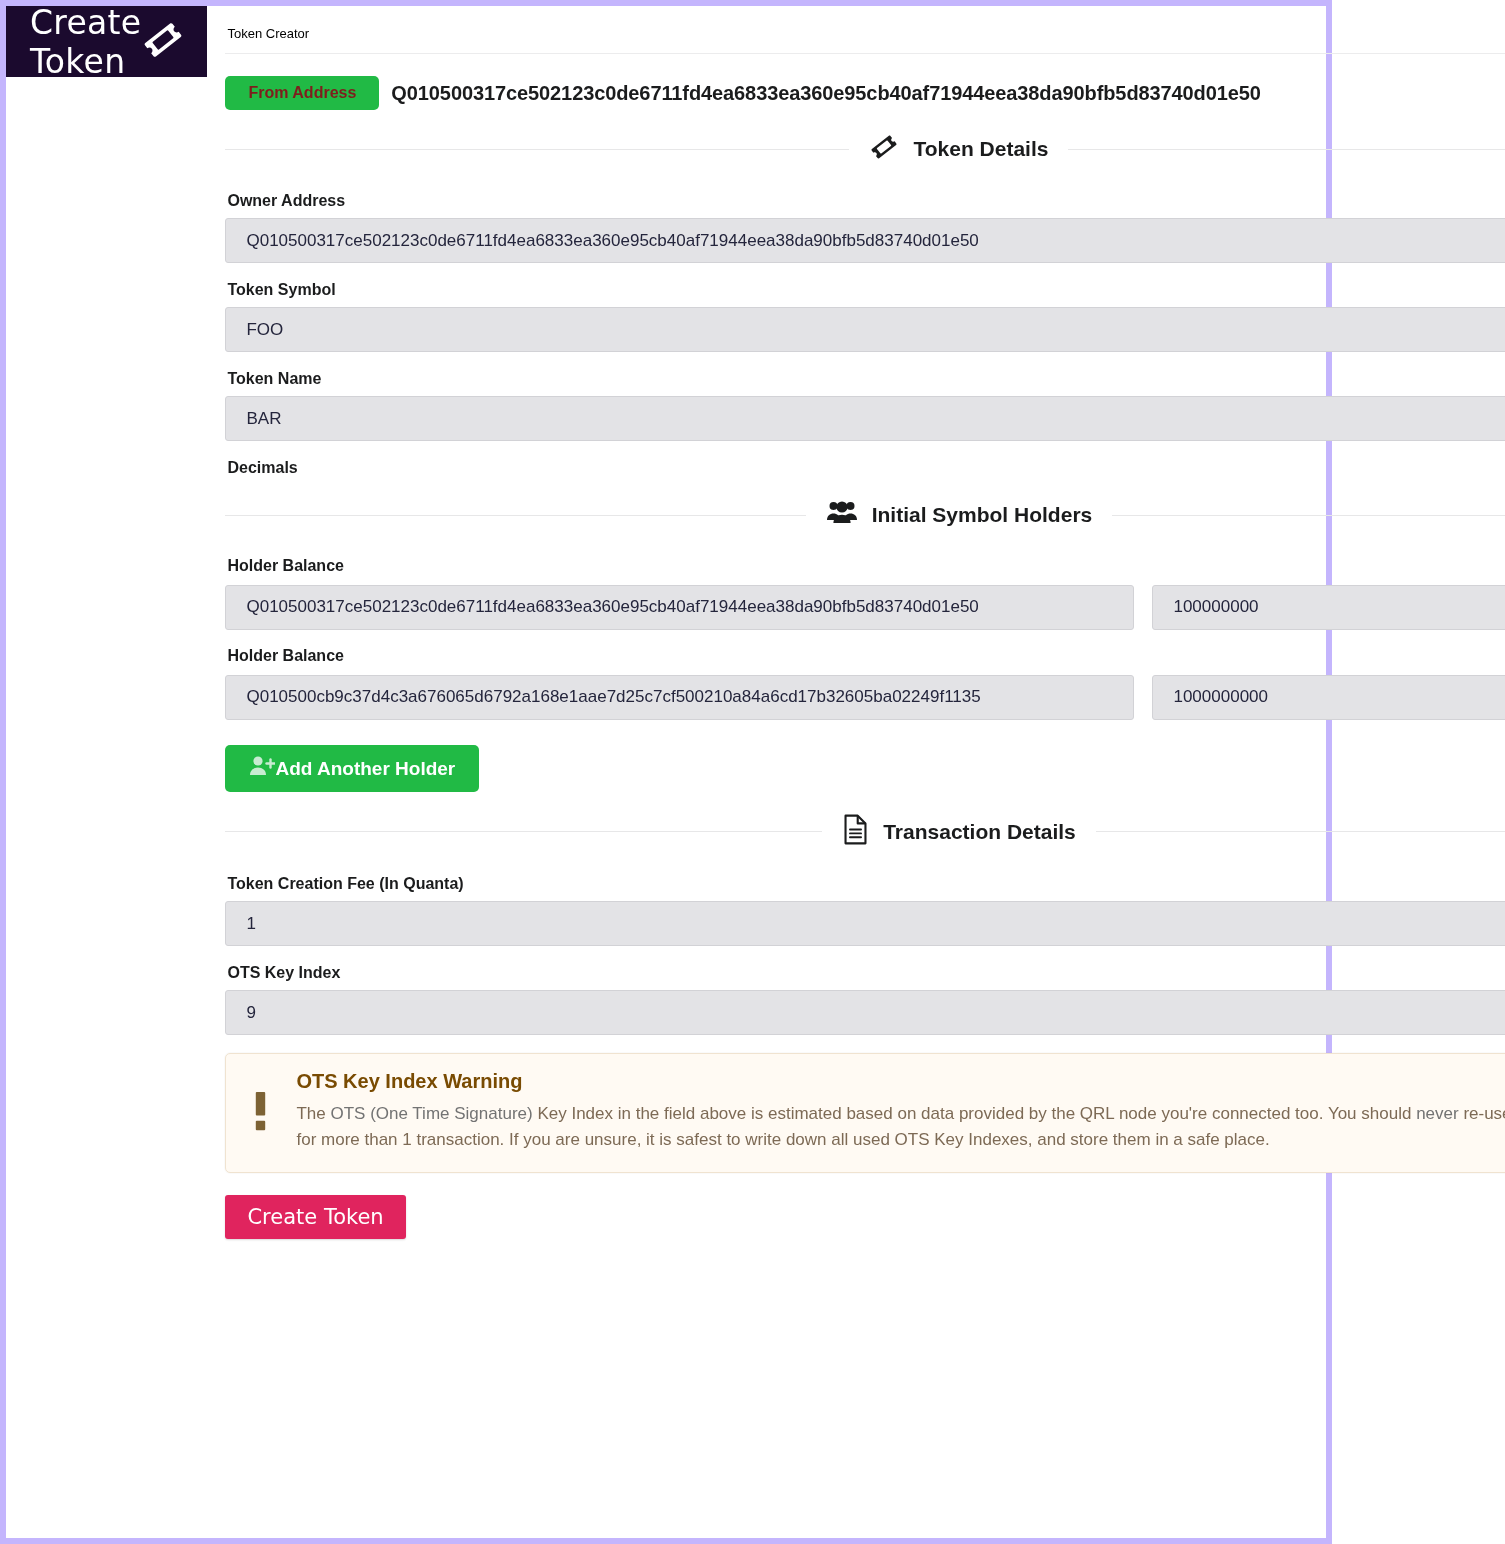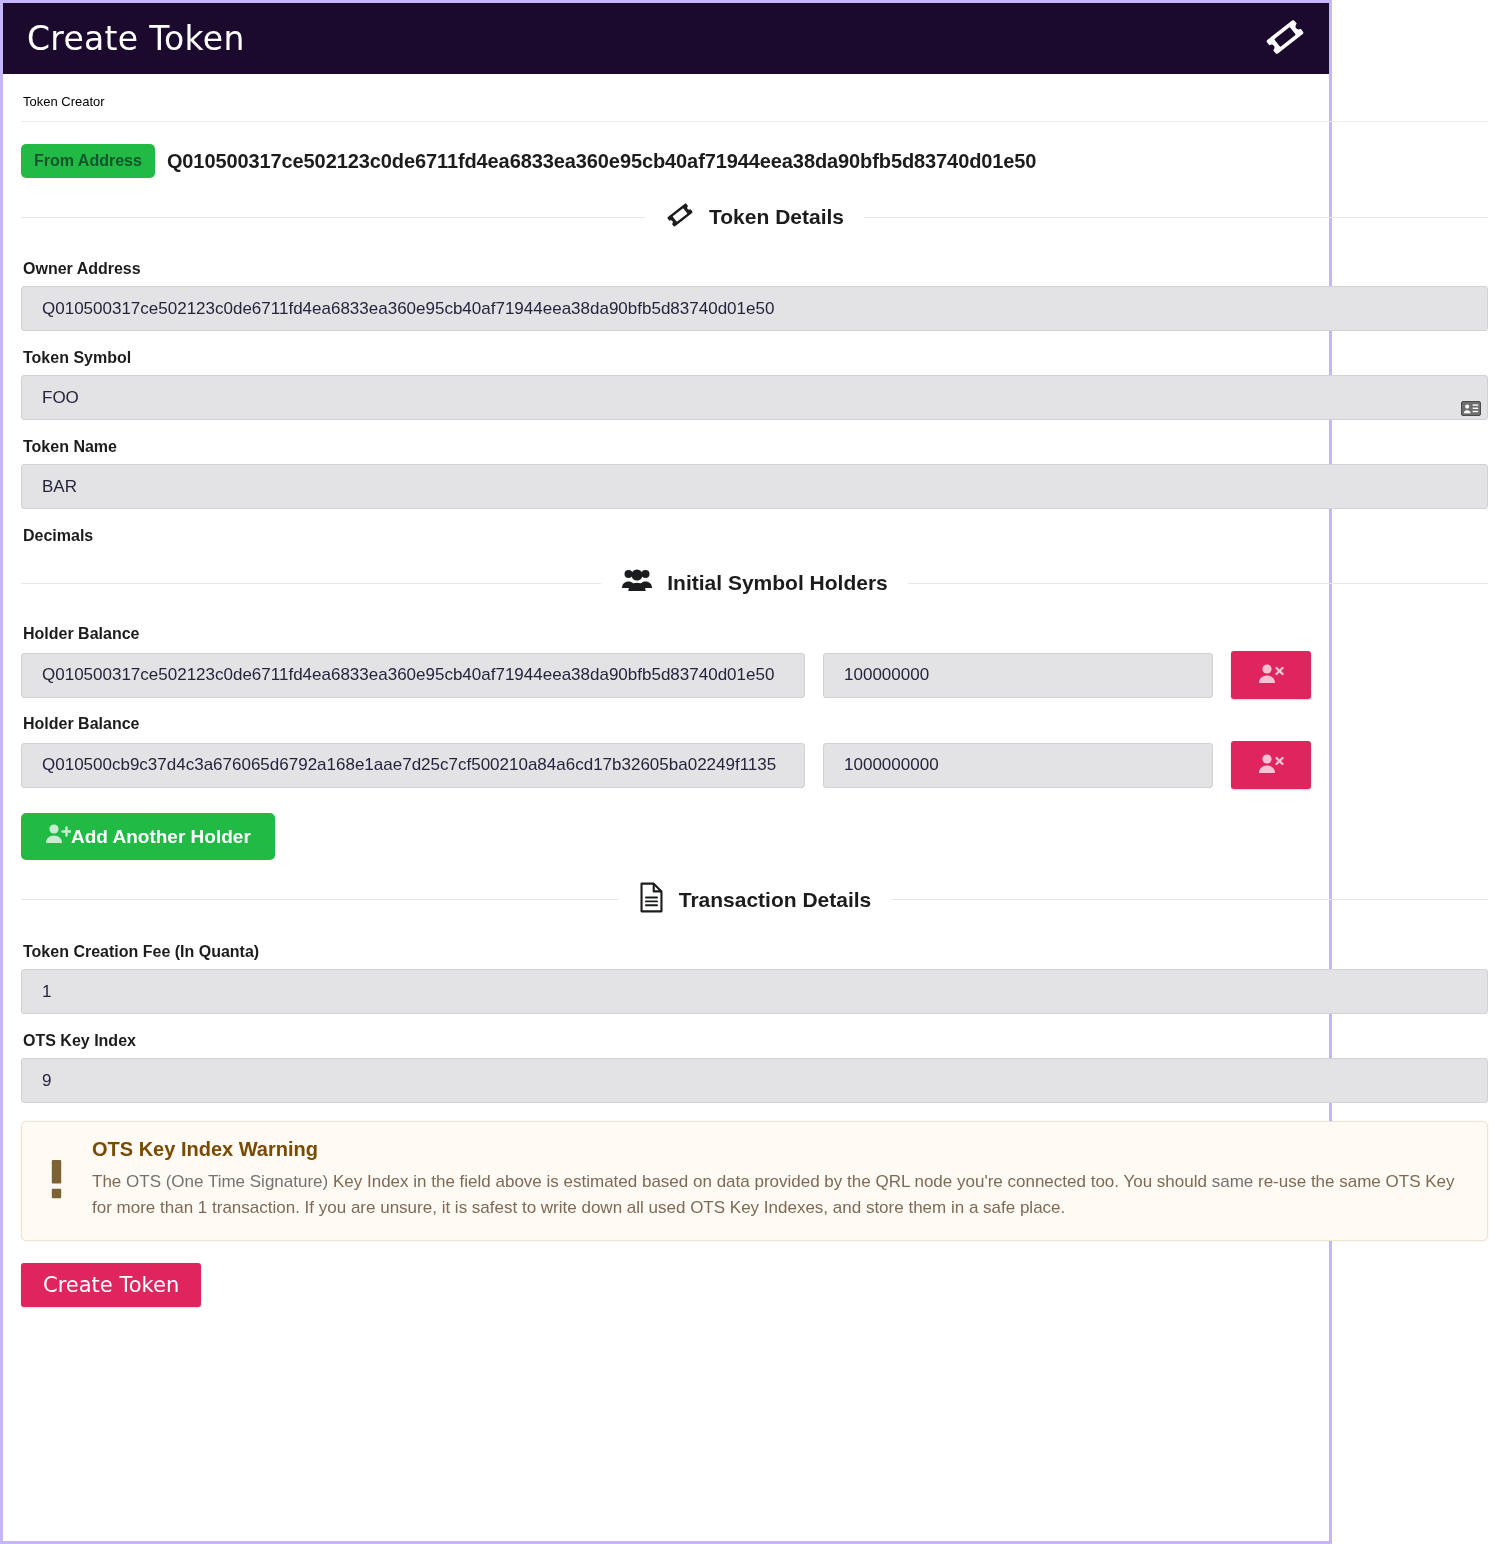--- a/index.html
+++ b/index.html
@@ -11,24 +11,24 @@
   body {
     width: 1505px;
     height: 1544px;
     font-family: "Liberation Sans", sans-serif;
     color: #1b1c1d;
     overflow: hidden;
   }
   .page {
     width: 1332px;
     height: 1544px;
-    border: 3px solid #c4b5fd;
+    border: 6px solid #c4b5fd;
     background: #ffffff;
     display: flex;
-    flex-direction: column;
+    flex-direction: row;
   }
 
   
   .topbar {
     height: 71px;
     min-height: 71px;
     background: #1b0a2e;
     display: flex;
     align-items: center;
     justify-content: space-between;
@@ -65,25 +65,25 @@
   
   .badge-row {
     display: flex;
     align-items: center;
     margin-bottom: 16px;
   }
   .badge {
     display: inline-flex;
     align-items: center;
     justify-content: center;
-    color: #14532d;
+    color: #7f1d1d;
     font-size: 16px;
     font-weight: bold;
     border-radius: 5px;
-    padding: 9px 13px;
+    padding: 9px 23px;
     line-height: 1;
   }
   .badge-green { background: #21ba45; }
   .badge-orange { background: #e0a22a; }
   .badge-value {
     font-size: 20px;
     font-weight: bold;
     color: #1b1c1d;
     margin-left: 12px;
     letter-spacing: -0.1px;
@@ -410,20 +410,20 @@
     
     <div class="warning">
       <div class="warning-icon">
         <svg width="17" height="40" viewBox="0 0 14 34" fill="#7d6234">
           <rect x="3" y="0" width="8" height="20" rx="0.8"></rect>
           <rect x="3" y="24.5" width="8" height="8" rx="0.8"></rect>
         </svg>
       </div>
       <div class="warning-body">
         <div class="warning-title">OTS Key Index Warning</div>
-        <p class="warning-text"><span>The </span><b>OTS (One Time Signature)</b><span> Key Index in the field above is estimated based on data provided by the QRL node you're connected too. You should </span><b>same</b><span> re-use the same OTS Key for more than 1 transaction. If you are unsure, it is safest to write down all used OTS Key Indexes, and store them in a safe place.</span></p>
+        <p class="warning-text"><span>The </span><b>OTS (One Time Signature)</b><span> Key Index in the field above is estimated based on data provided by the QRL node you're connected too. You should </span><b>never</b><span> re-use the same OTS Key for more than 1 transaction. If you are unsure, it is safest to write down all used OTS Key Indexes, and store them in a safe place.</span></p>
       </div>
     </div>
 
     <button class="btn-create">Create Token</button>
 
   </div>
 </div>
 
 </body></html>

